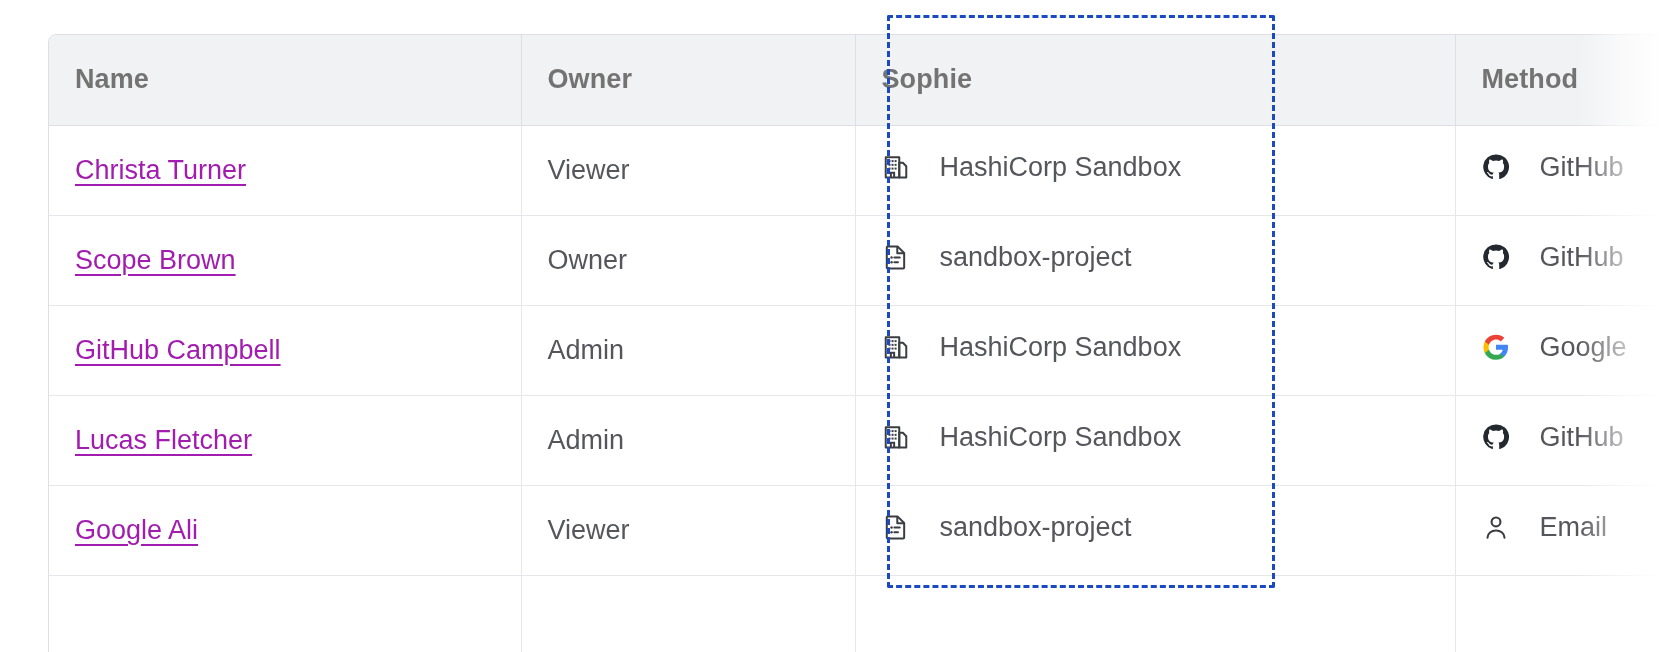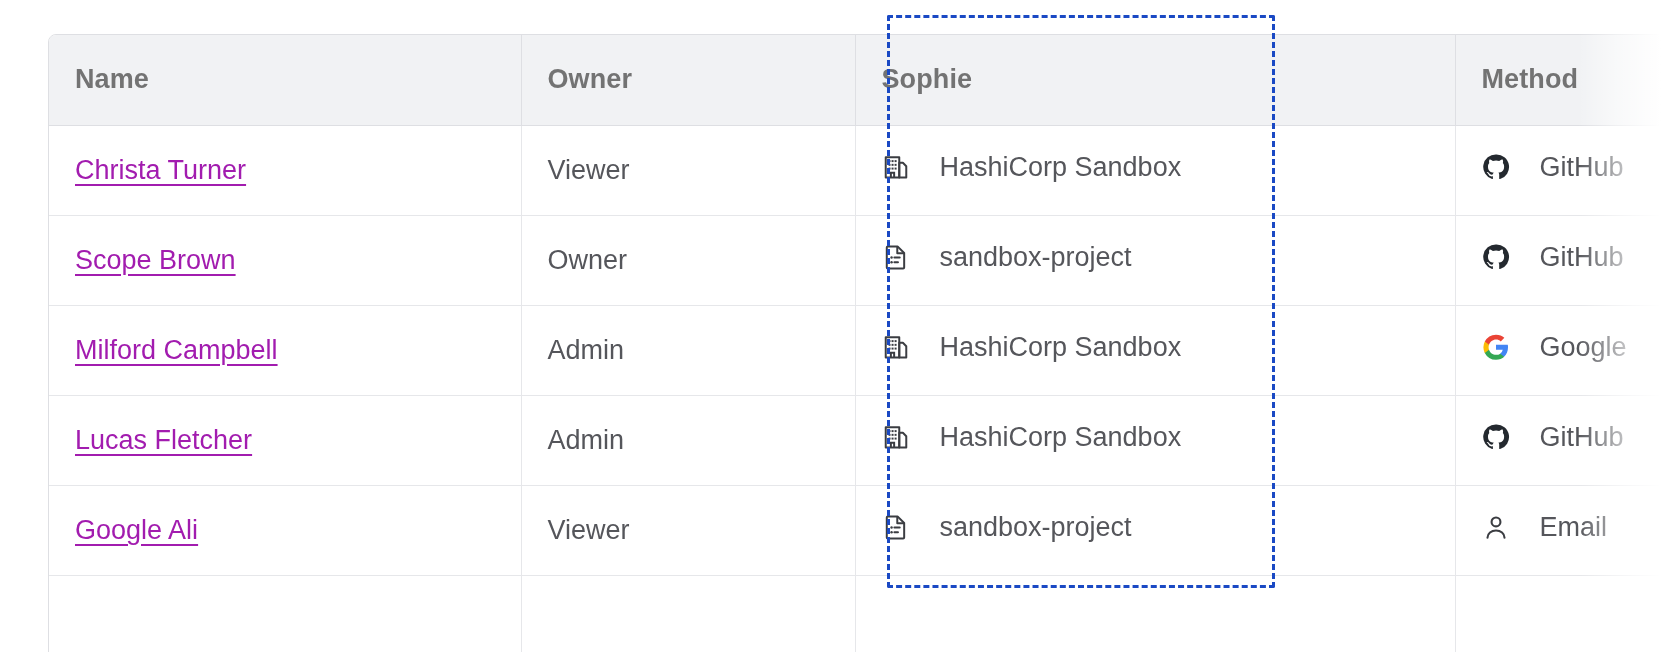--- a/index.html
+++ b/index.html
@@ -209,21 +209,21 @@
             <td class="method-cell"><span class="cell-ico">
                 <span class="glyph">
                   <svg viewBox="0 0 24 24" width="28" height="28">
                     <path fill="#24292f" d="M12 1.2A10.8 10.8 0 0 0 8.6 22.3c.54.1.74-.23.74-.52l-.01-1.84c-3.01.65-3.64-1.45-3.64-1.45-.49-1.25-1.2-1.58-1.2-1.58-.98-.67.07-.66.07-.66 1.09.08 1.66 1.12 1.66 1.12.97 1.65 2.53 1.18 3.15.9.1-.7.38-1.18.69-1.45-2.4-.27-4.93-1.2-4.93-5.35 0-1.18.42-2.15 1.11-2.91-.11-.27-.48-1.37.11-2.86 0 0 .91-.29 2.98 1.11a10.3 10.3 0 0 1 5.43 0c2.07-1.4 2.98-1.11 2.98-1.11.59 1.49.22 2.59.11 2.86.69.76 1.11 1.73 1.11 2.91 0 4.16-2.54 5.08-4.95 5.34.39.34.74 1 .74 2.02l-.01 2.99c0 .29.2.63.75.52A10.8 10.8 0 0 0 12 1.2z"></path>
                   </svg>
                 </span>
                 <span class="txt">GitHub</span>
               </span></td>
           </tr>
           <tr>
-            <td><span class="name-link">Milford Campbell</span></td>
+            <td><span class="name-link">GitHub Campbell</span></td>
             <td>Admin</td>
             <td><span class="cell-ico">
                 <span class="glyph">
                   <svg viewBox="0 0 24 24" width="28" height="28">
                     <g fill="none" stroke="#3b3d42" stroke-width="1.7" stroke-linejoin="round">
                       <path d="M3.2 21h11.6V3.6H3.2z"></path>
                       <path d="M14.8 8.4h3.1l2.9 2.9V21h-6z"></path>
                     </g>
                     <g fill="#3b3d42">
                       <rect x="5.6" y="6.1" width="1.7" height="1.7"></rect>

